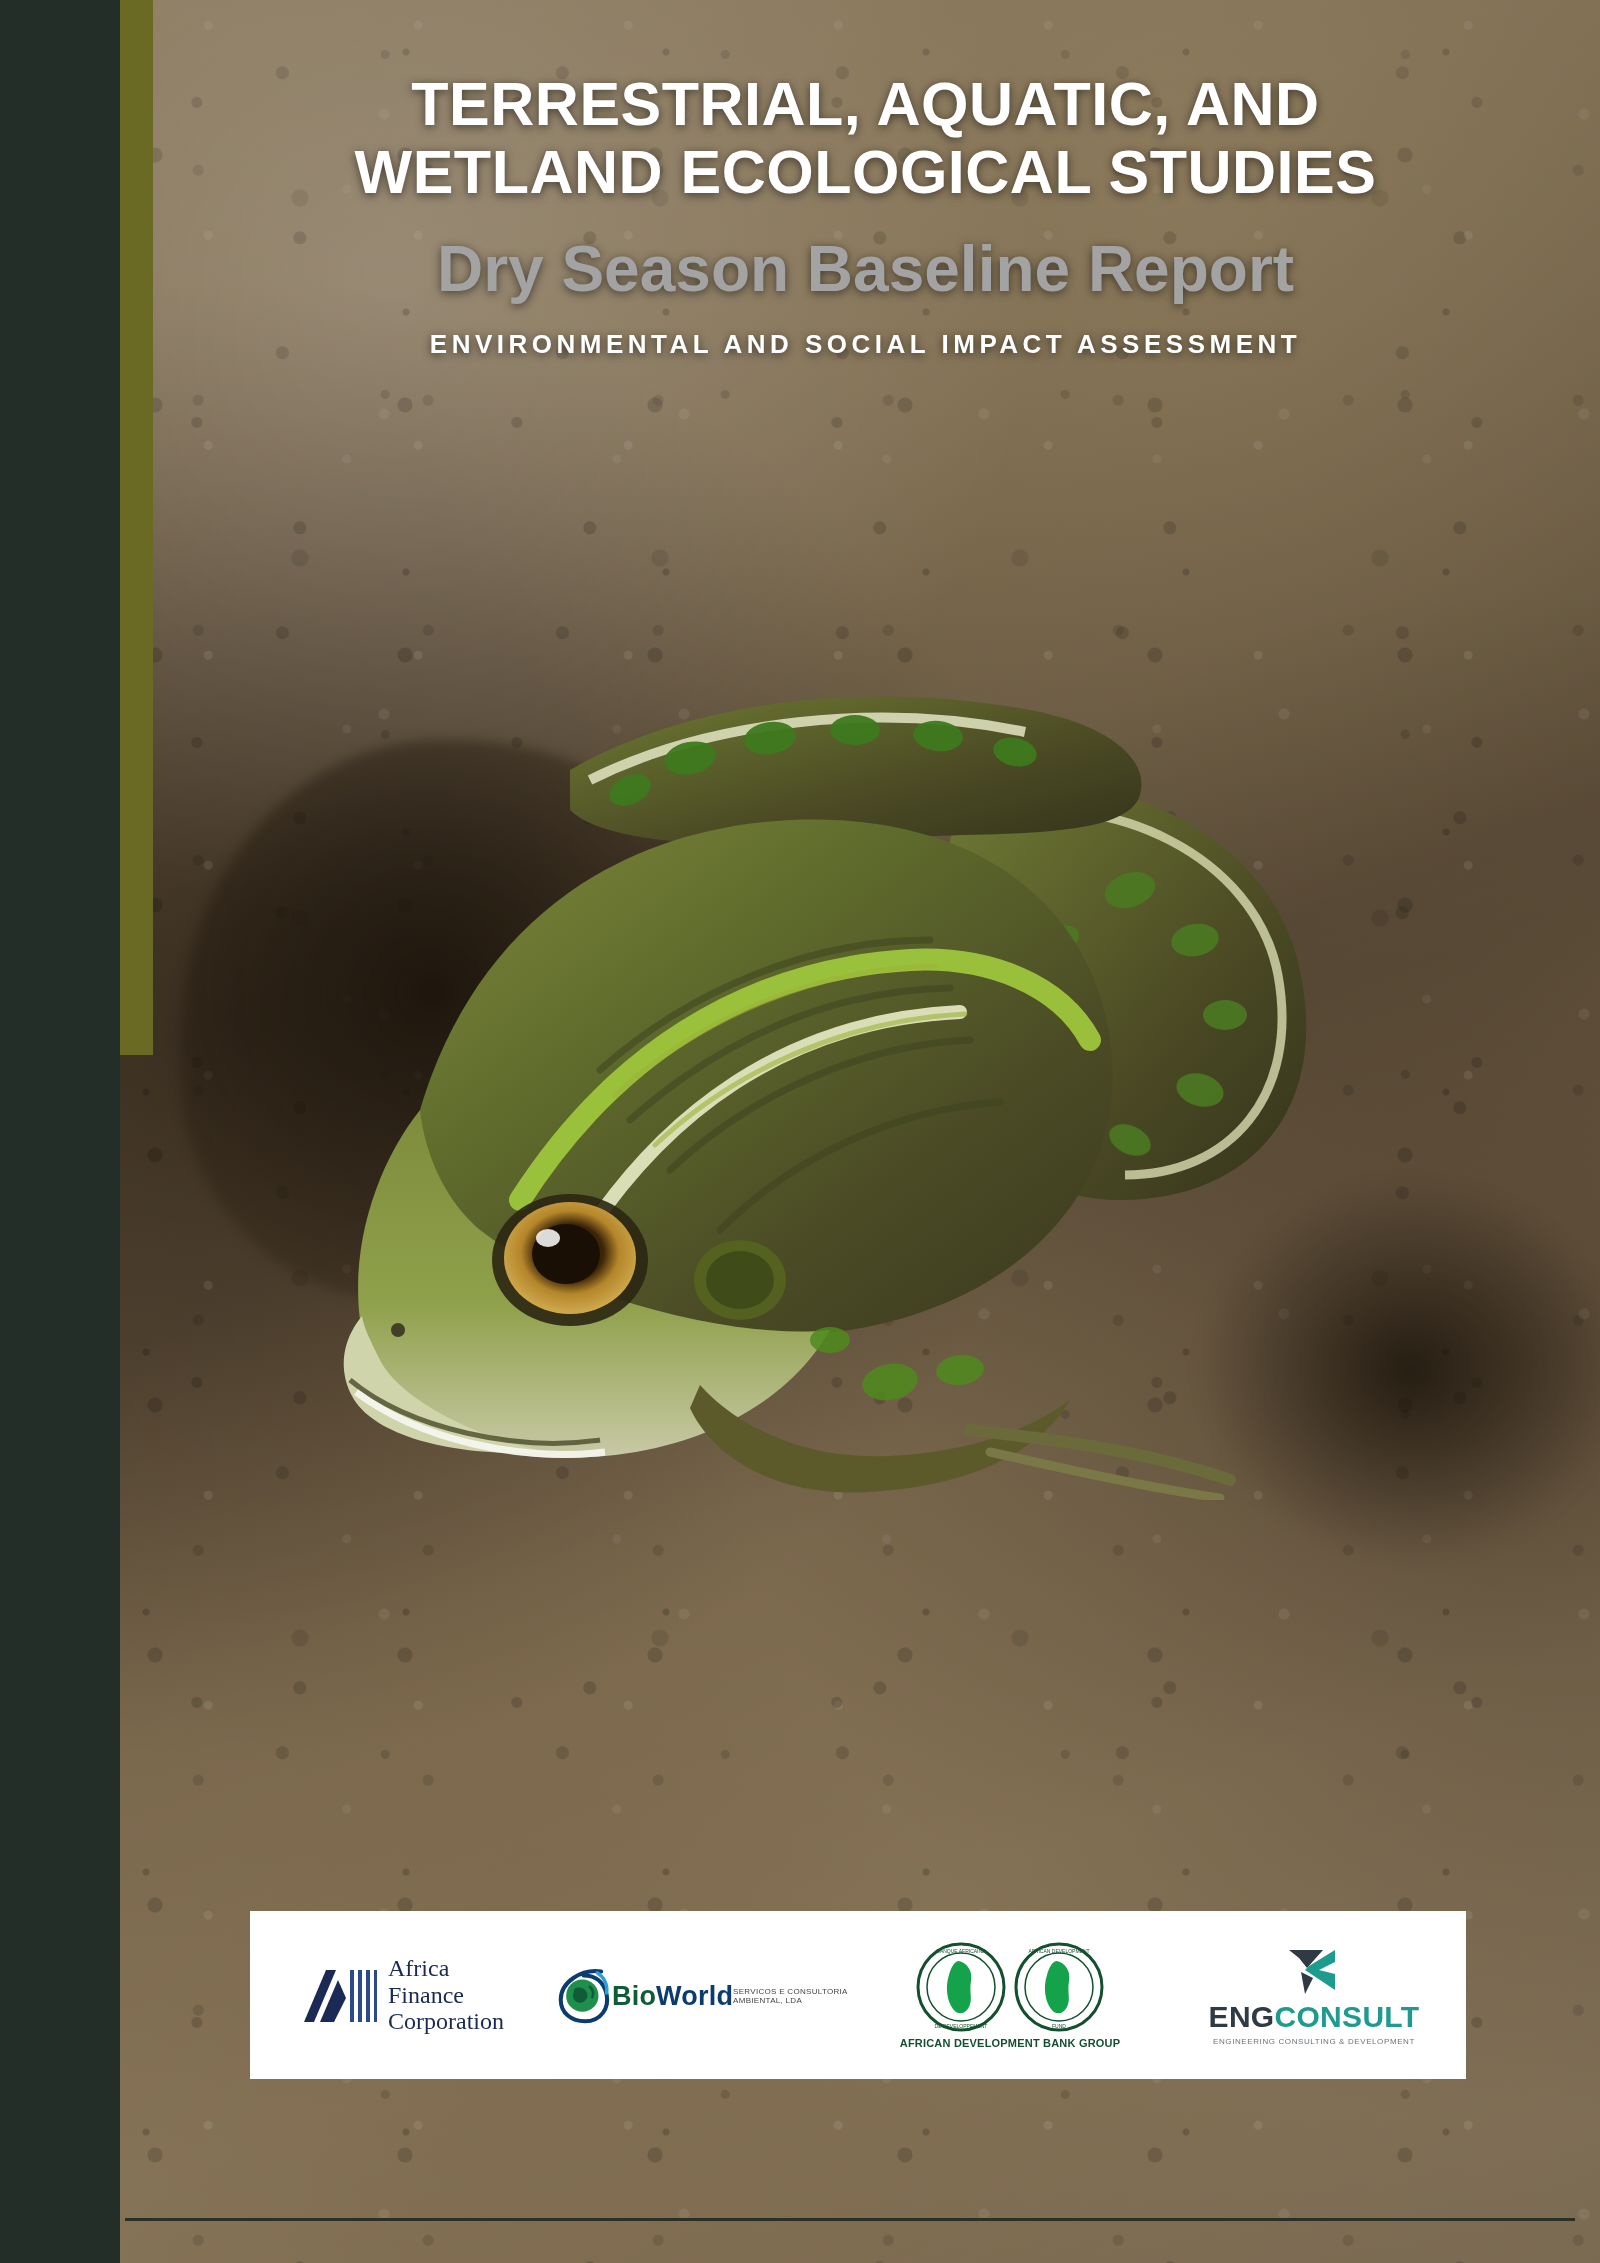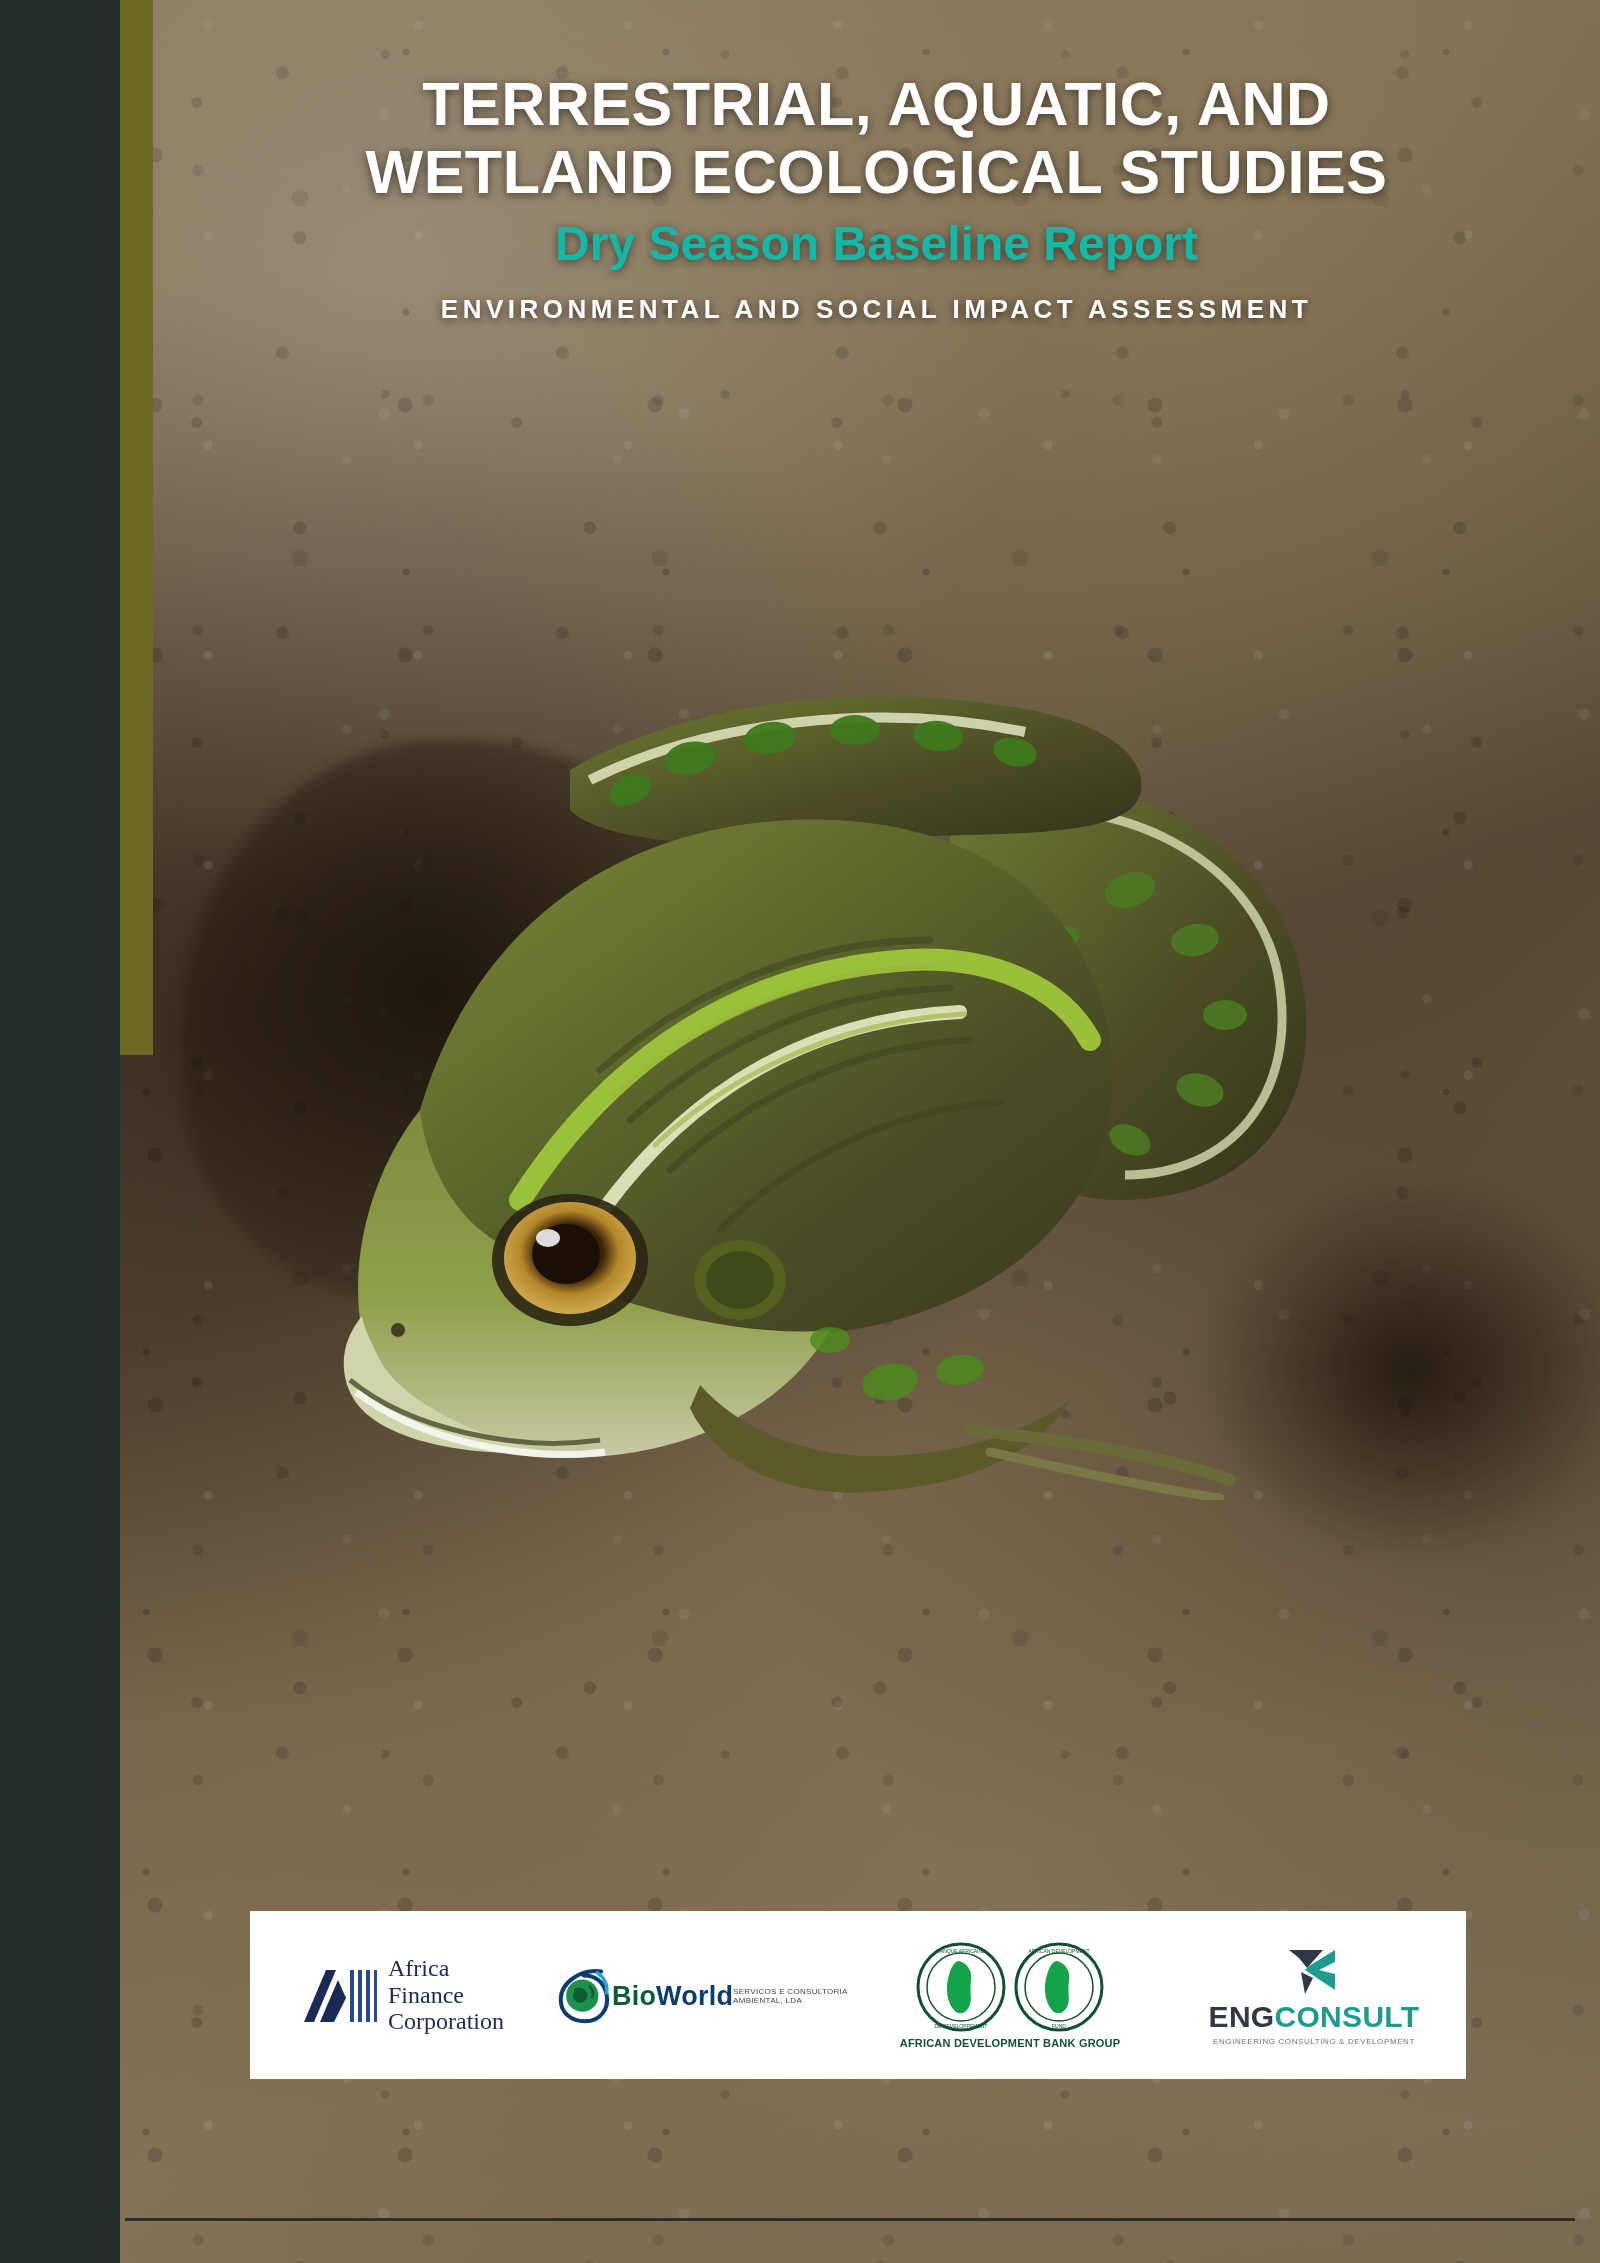--- a/index.html
+++ b/index.html
@@ -110,43 +110,43 @@
     position: absolute;
     left: 150px;
     top: 640px;
     width: 1180px;
     height: 860px;
   }
 
   
   .title-block {
     position: absolute;
-    left: 153px;
+    left: 142px;
     top: 70px;
     width: 1447px;
     text-align: center;
     z-index: 5;
     padding: 0 40px;
     box-sizing: border-box;
   }
   .title-main {
     color: #ffffff;
     font-size: 61px;
     font-weight: bold;
     line-height: 1.12;
     letter-spacing: 0.5px;
     text-shadow: 0 2px 10px rgba(0,0,0,0.55);
     margin: 0;
   }
   .title-sub {
-    color: #14b8a6;
-    font-size: 48px;
+    color: #a3a3a3;
+    font-size: 64px;
     font-weight: bold;
     line-height: 1.2;
-    margin-top: 8px;
+    margin-top: 24px;
     text-shadow: 0 2px 10px rgba(0,0,0,0.55);
   }
   .title-eyebrow {
     color: #ffffff;
     font-size: 26px;
     font-weight: bold;
     letter-spacing: 4.5px;
     margin-top: 22px;
     text-shadow: 0 2px 8px rgba(0,0,0,0.6);
   }

